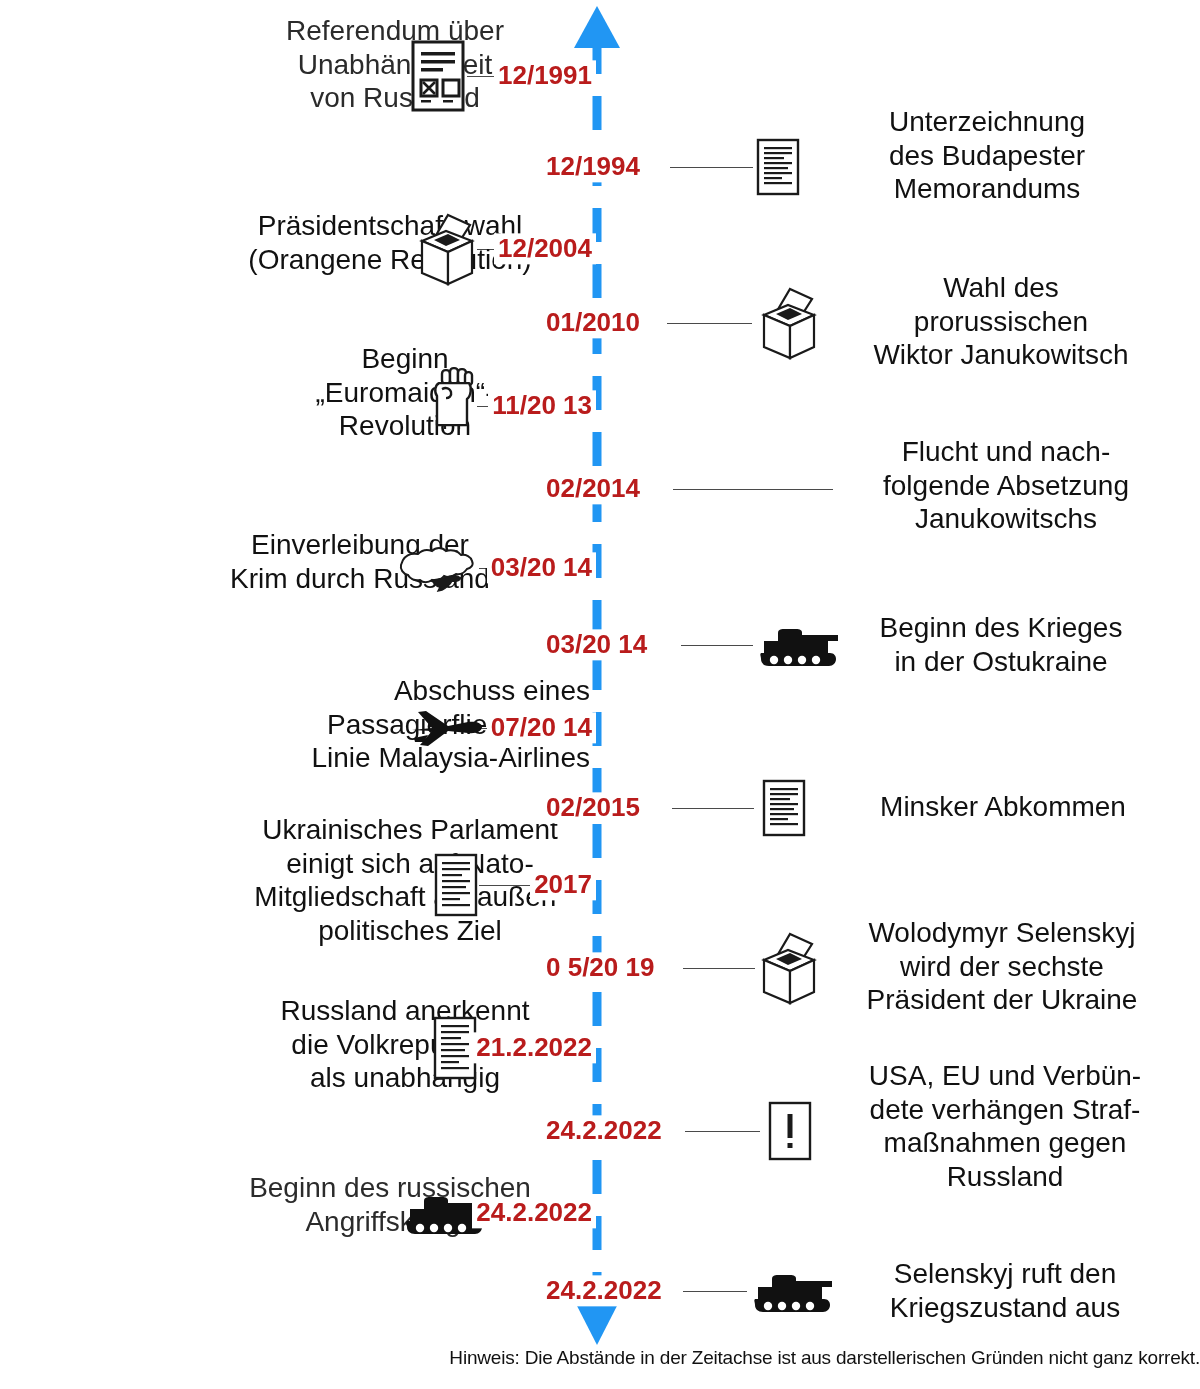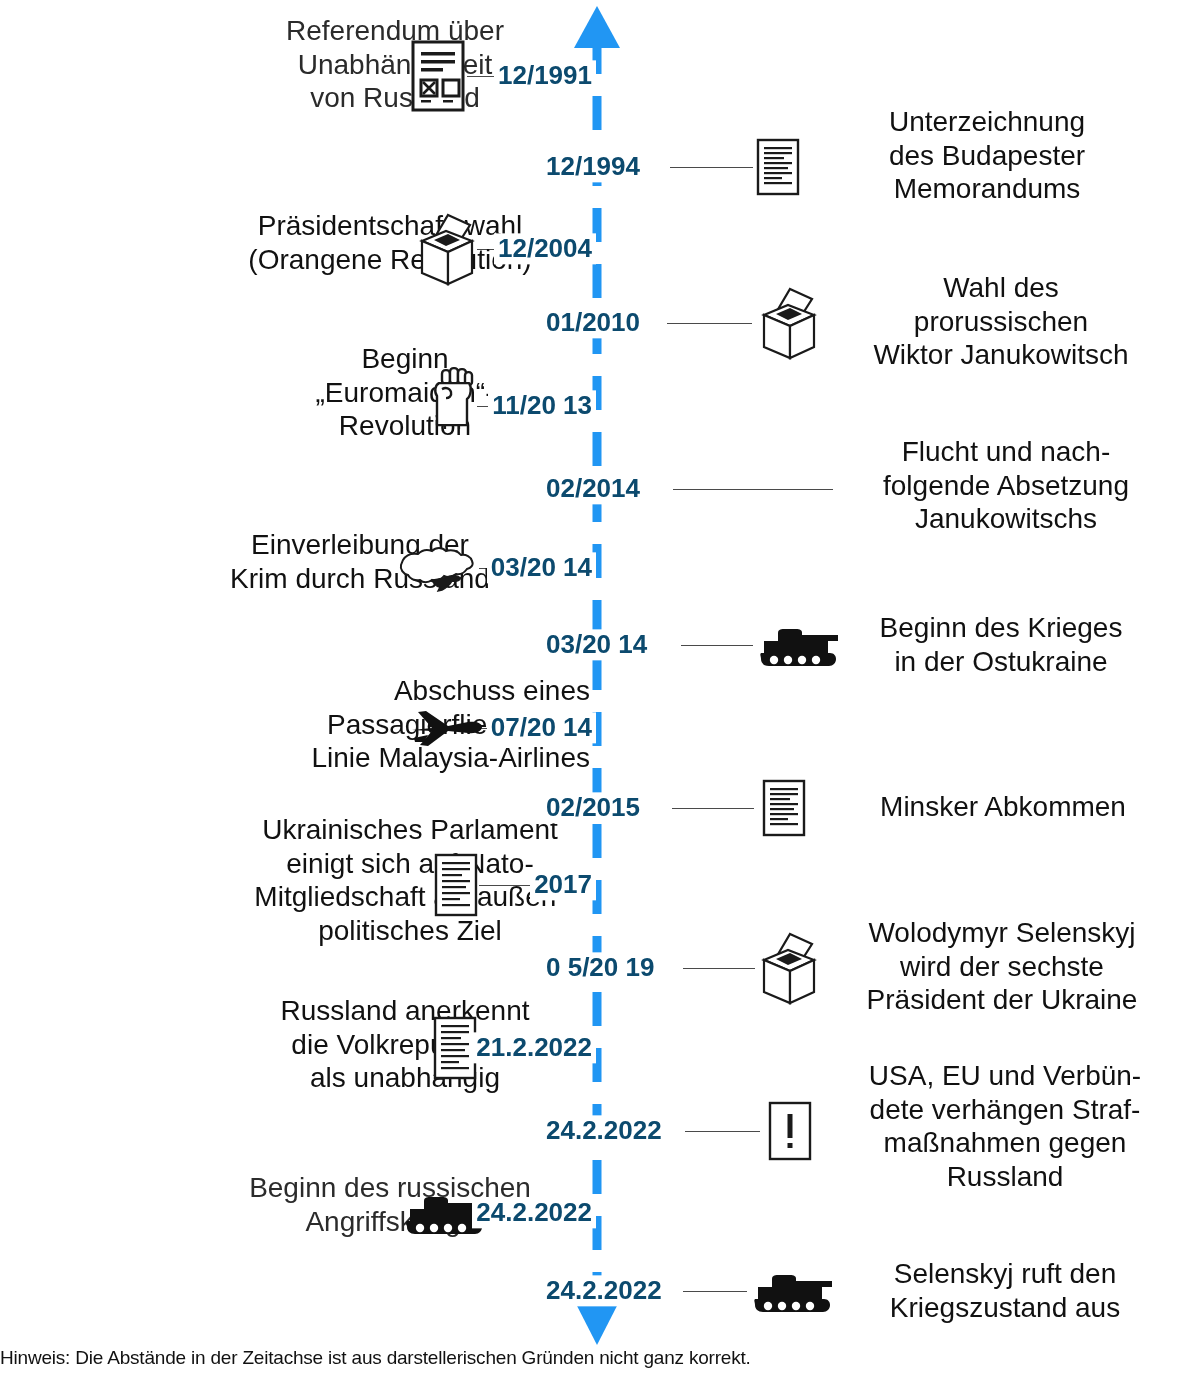--- a/index.html
+++ b/index.html
@@ -33,21 +33,21 @@
   }
 
   
   .date {
     position: absolute;
     top: 0;
     transform: translateY(-50%);
     font-weight: bold;
     font-size: 26px;
     letter-spacing: 0px;
-    color: #0c4a6e;
+    color: #b91c1c;
     background: #ffffff;
     padding: 2px 4px;
     white-space: nowrap;
     line-height: 1.05;
     z-index: 4;
   }
   .date.left-anchor  { right: 604px; text-align: right; }
   .date.right-anchor { left: 542px;  text-align: center;  }
 
   
@@ -79,21 +79,21 @@
   }
   .caption.left  { text-align: center; right: 0; }
   .caption.right { text-align: center; left: 0; }
   .caption.soft  { color: #2b2b2b; }
 
   
   #footnote {
     position: absolute;
     left: 0; right: 0;
     top: 1347px;
-    text-align: left;
+    text-align: right;
     font-size: 19px;
     color: #111111;
     letter-spacing: -0.2px;
   }
 </style>
 </head>
 <body>
 
 <div id="axis-wrap">
   <svg width="1200" height="1389" viewBox="0 0 1200 1389">

